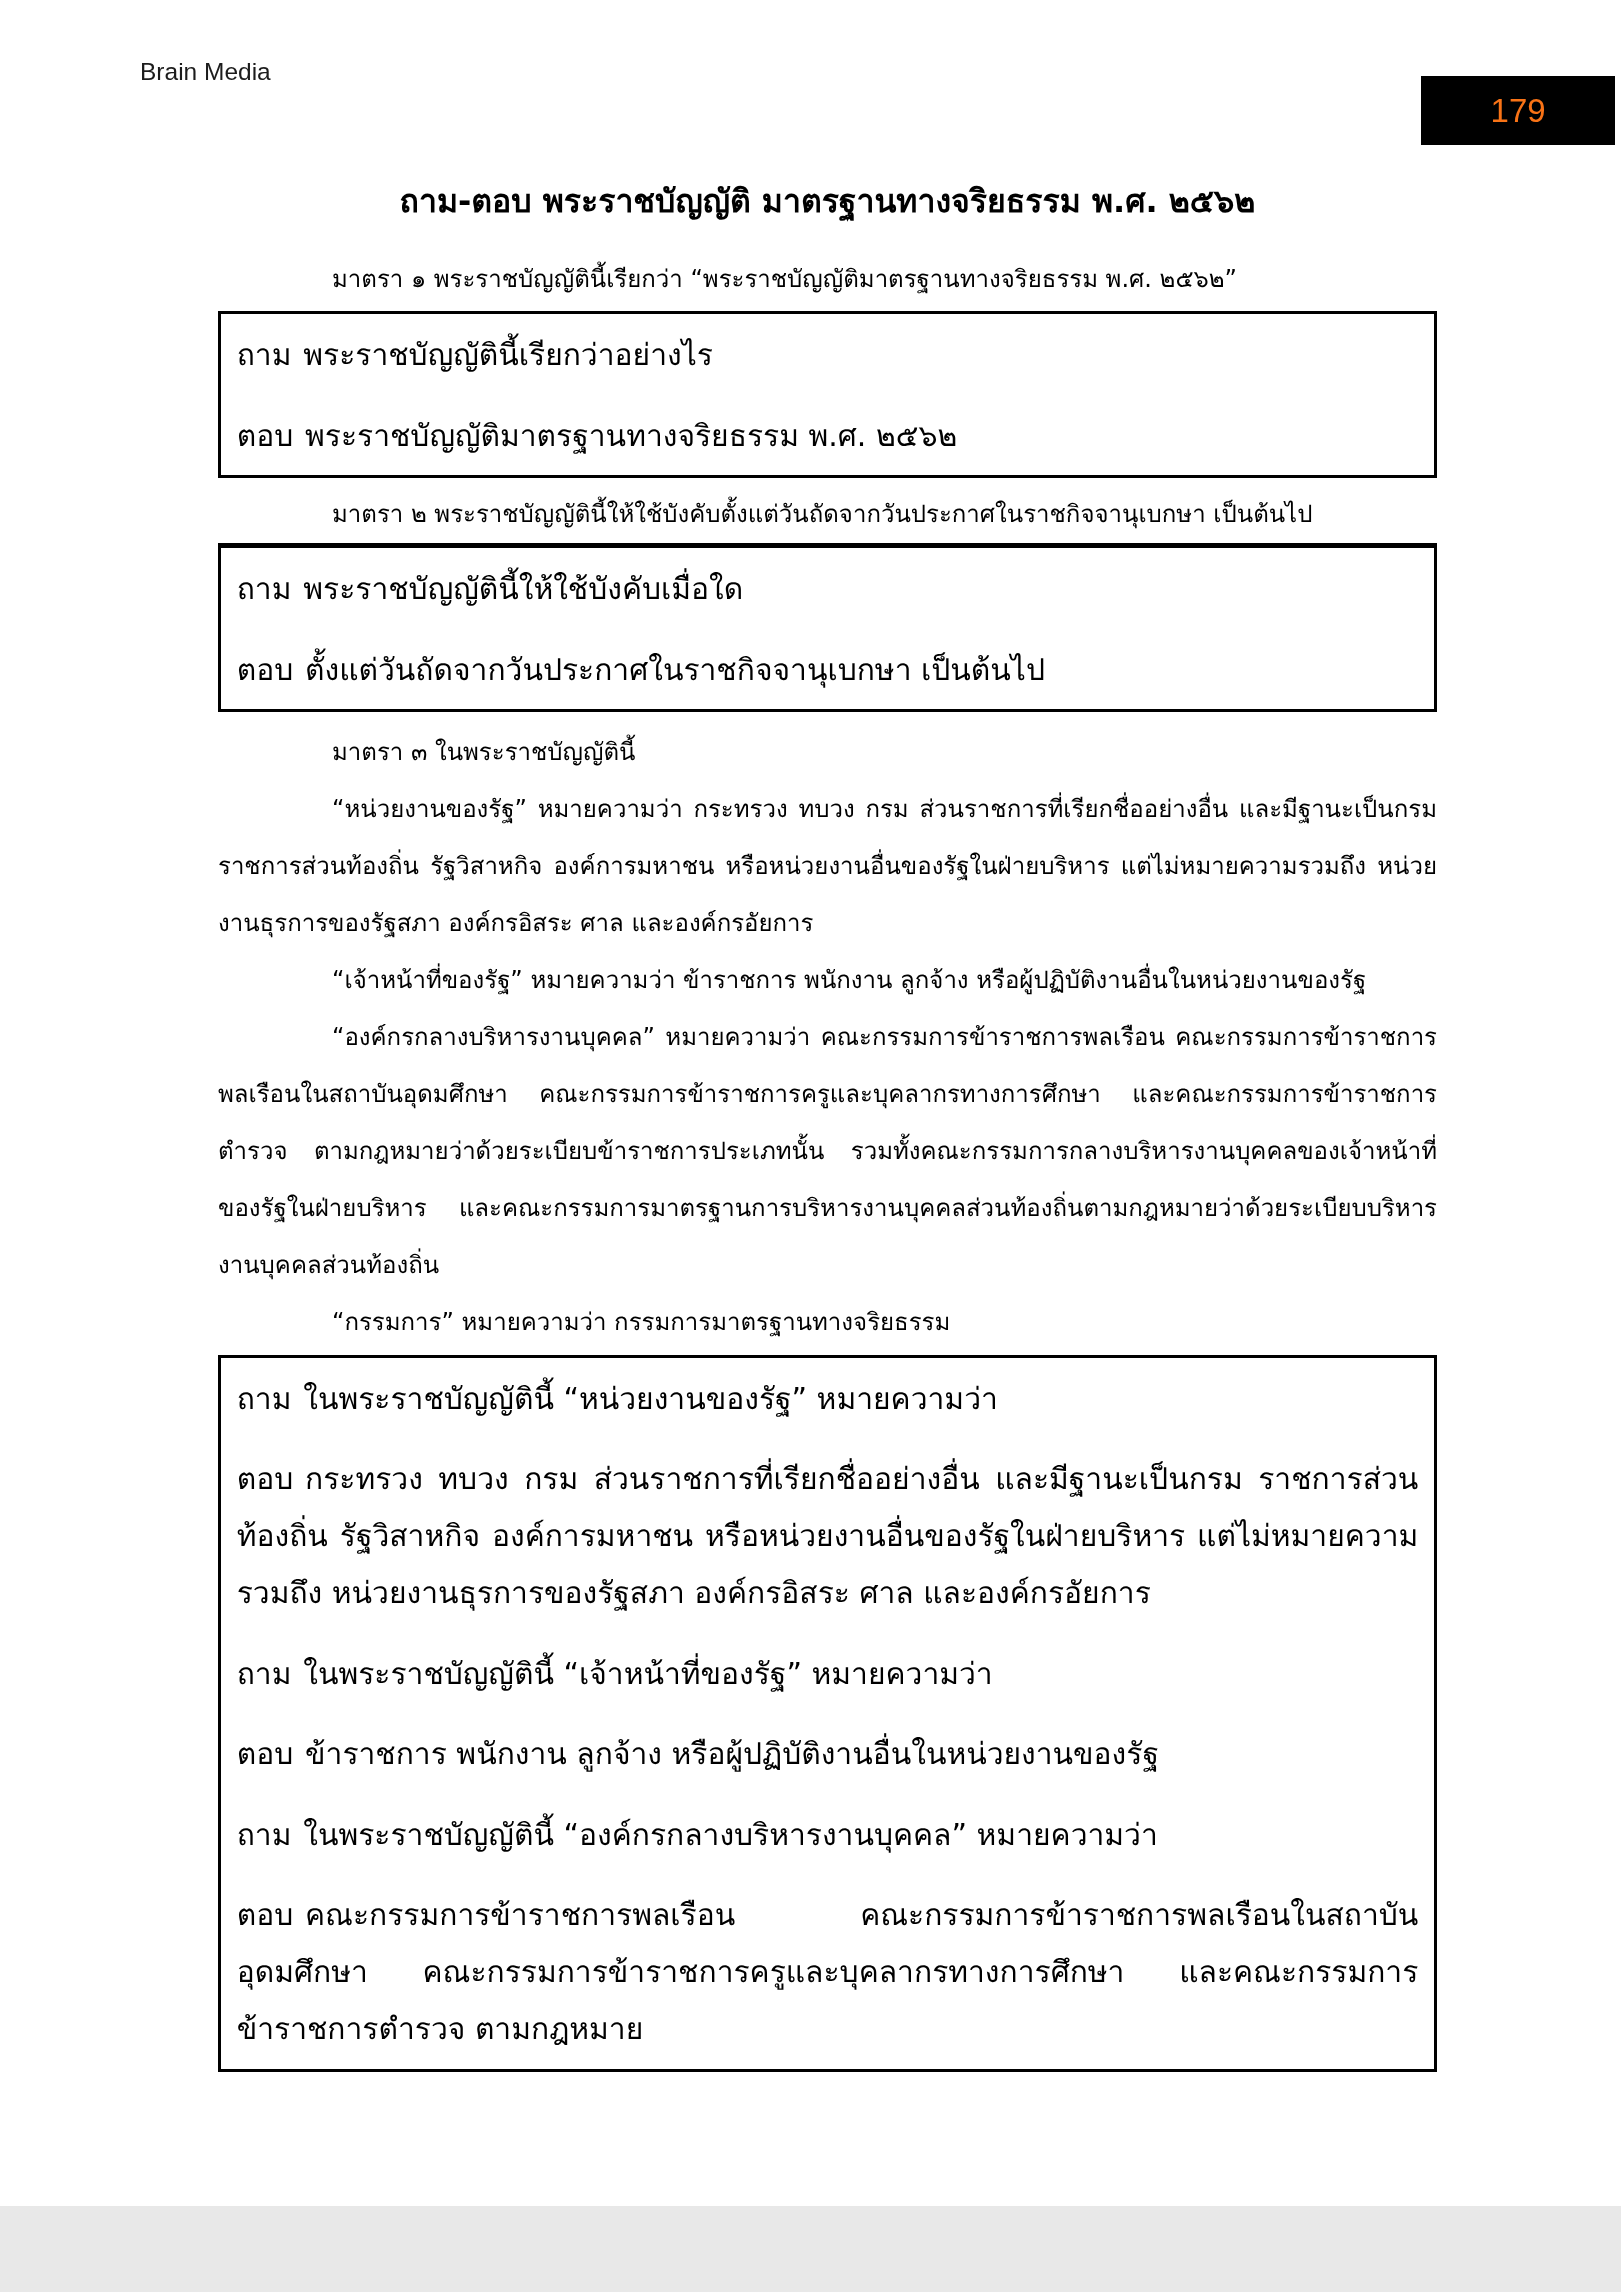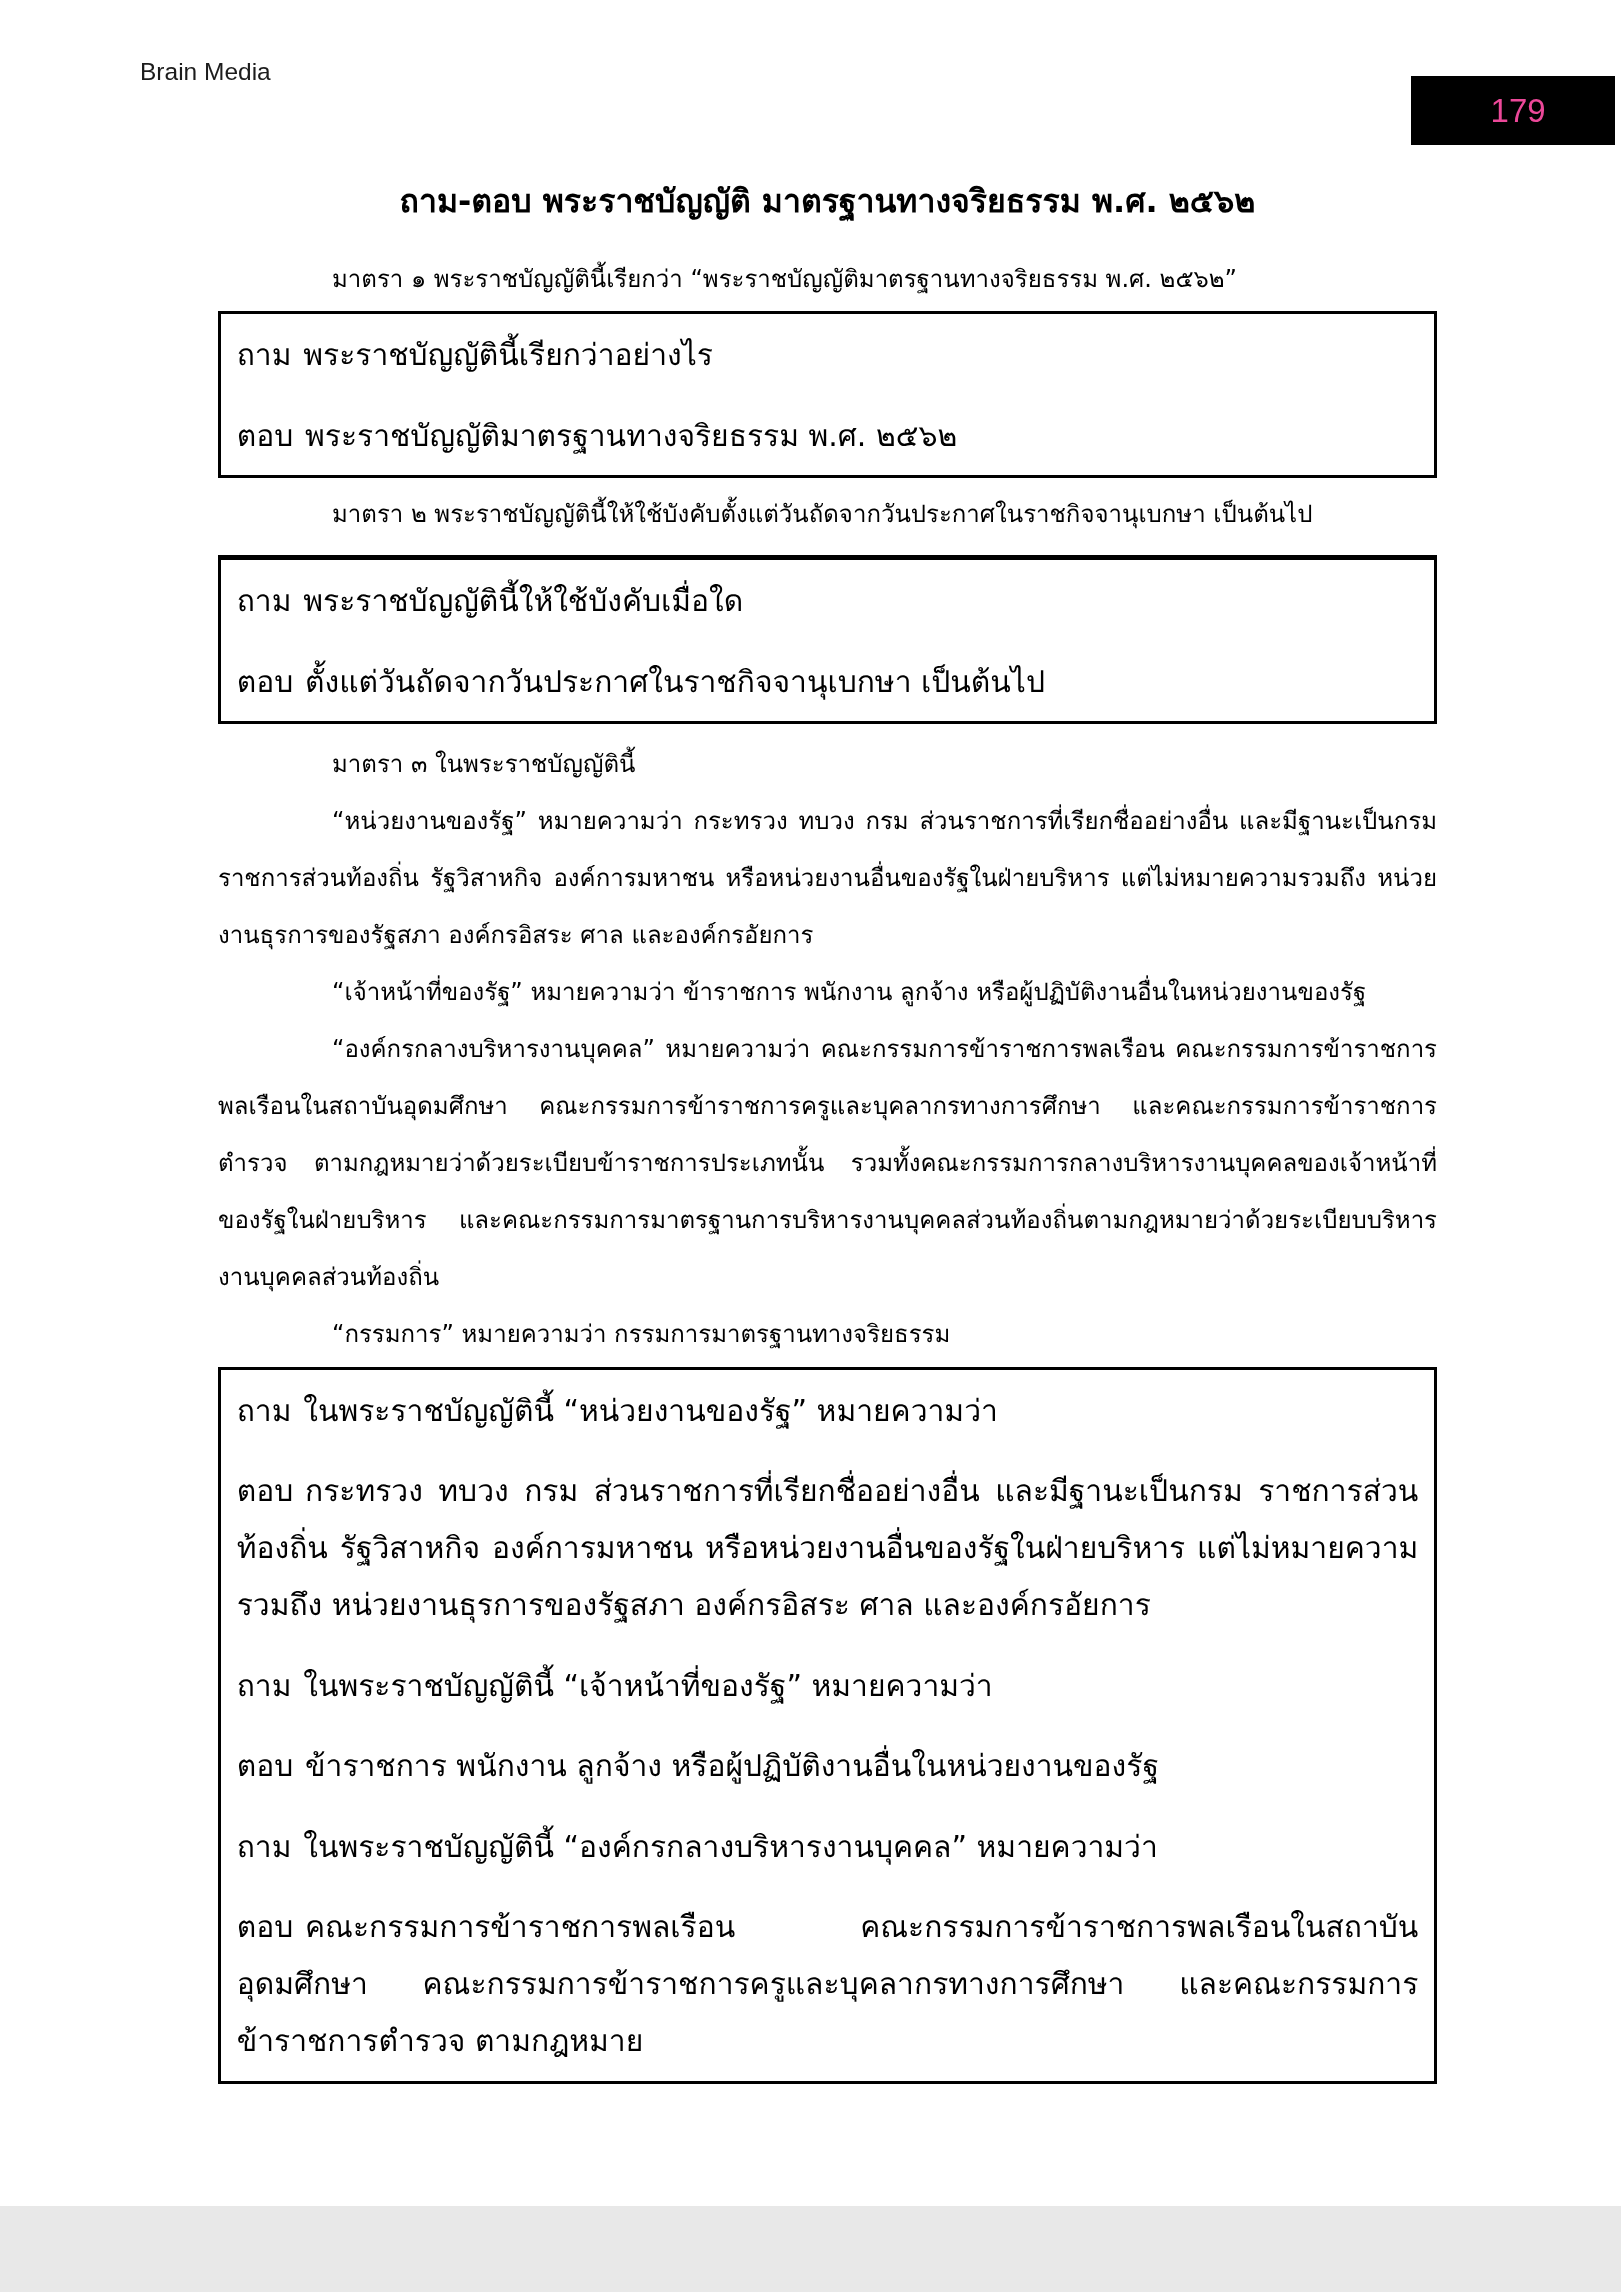--- a/index.html
+++ b/index.html
@@ -39,34 +39,34 @@
   .indent{text-indent:114px;}
   .p-m1{margin-top:25.5px;}
   .p-m2{margin-top:7.8px;}
   .m3-block{margin-top:11.8px;}
   .qa-box{
     border:3.9px solid #000;
     padding:11.8px 15.7px;
     box-sizing:border-box;
   }
   .box-1{margin-top:3.9px;}
-  .box-2{margin-top:12px;border-top-width:5.9px;}
+  .box-2{margin-top:0;border-top-width:5.9px;}
   .box-3{margin-top:3.9px;}
   .qa{margin:0 0 23.5px 0;font-size:30px;line-height:57px;text-align:justify;}
   .qa:last-child{margin-bottom:0;}
   .lbl{font-weight:normal;margin-right:11.8px;}
 </style>
 </head>
 <body>
 
 <div class="page">
 
   <div class="brand">Brain Media</div>
 
-  <div class="pagenum" style="background-color: rgb(0, 0, 0); color: #ec4899; padding-left: 10px;">179</div>
+  <div class="pagenum" style="background-color: rgb(0, 0, 0); color: #f97316;">179</div>
 
   <h1 class="title">ถาม-ตอบ พระราชบัญญัติ มาตรฐานทางจริยธรรม พ.ศ. ๒๕๖๒</h1>
 
   <p class="para indent p-m1">มาตรา ๑ พระราชบัญญัตินี้เรียกว่า “พระราชบัญญัติมาตรฐานทางจริยธรรม พ.ศ. ๒๕๖๒”</p>
 
   <div class="qa-box box-1">
     <p class="qa"><b class="lbl">ถาม</b><span>พระราชบัญญัตินี้เรียกว่าอย่างไร</span></p>
     <p class="qa"><b class="lbl">ตอบ</b><span>พระราชบัญญัติมาตรฐานทางจริยธรรม พ.ศ. ๒๕๖๒</span></p>
   </div>
 

